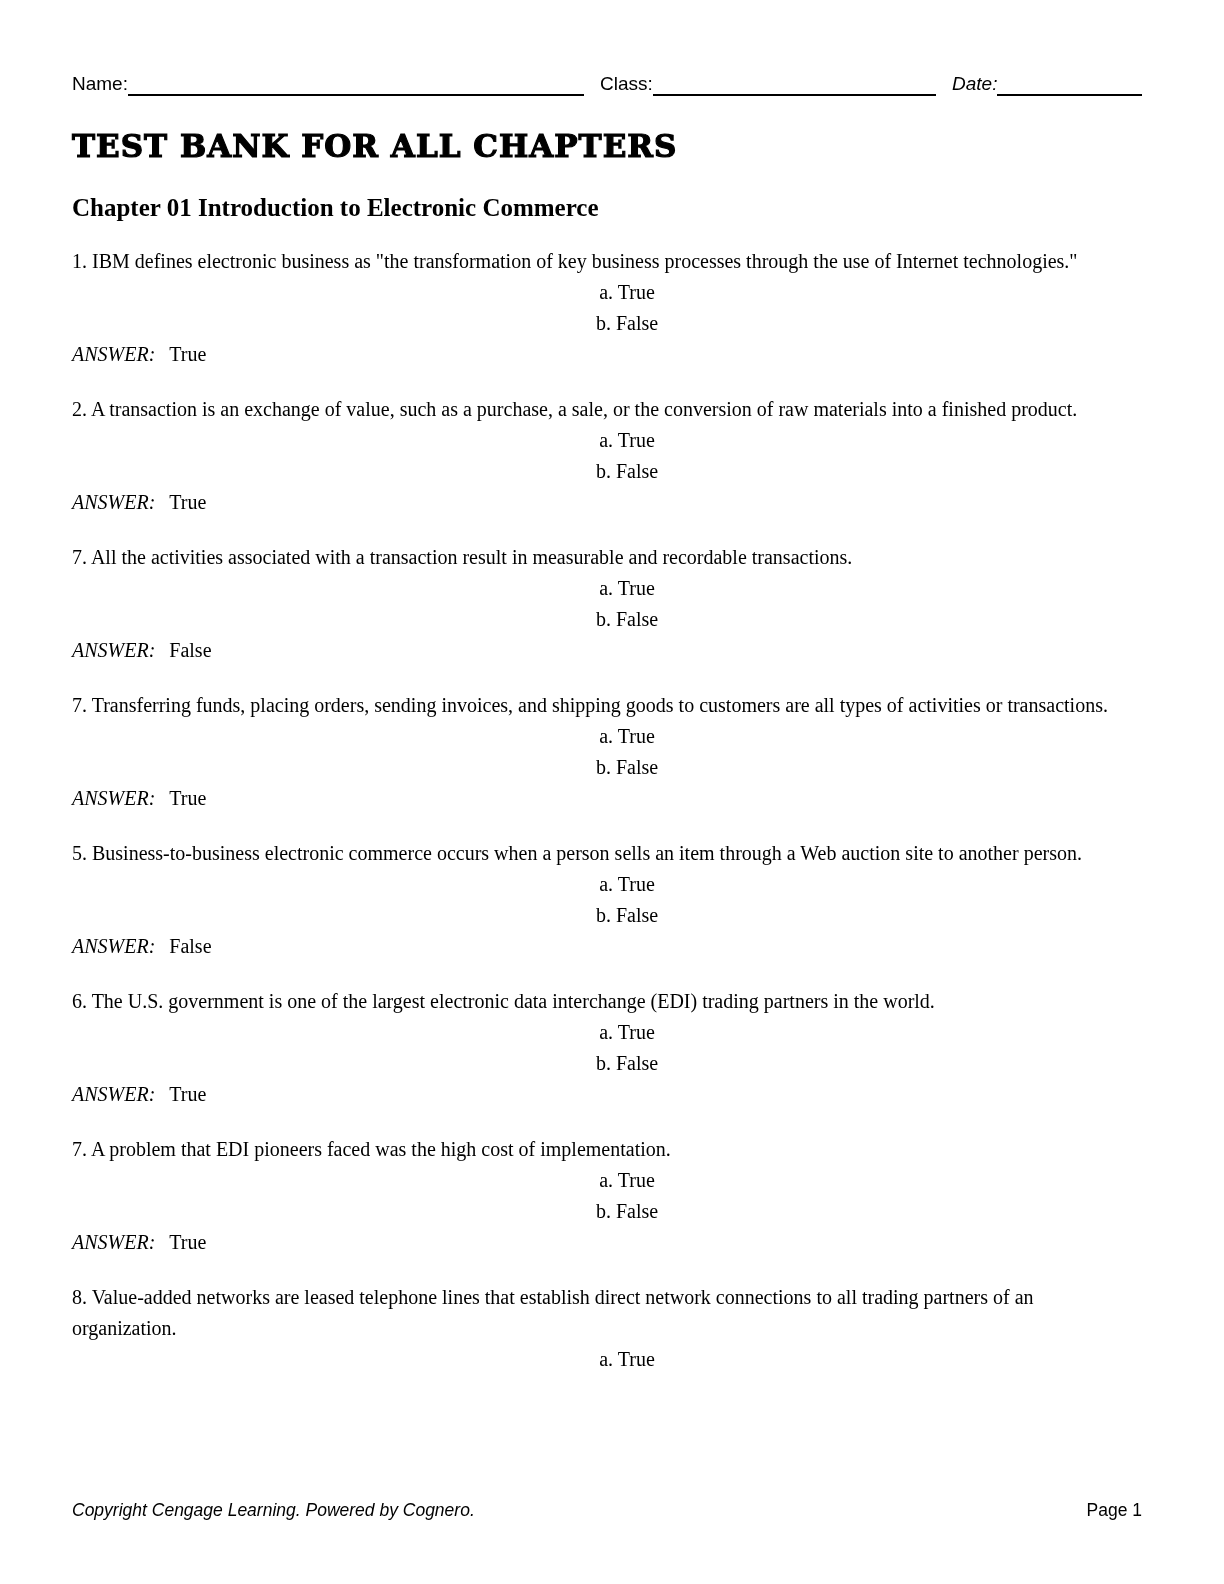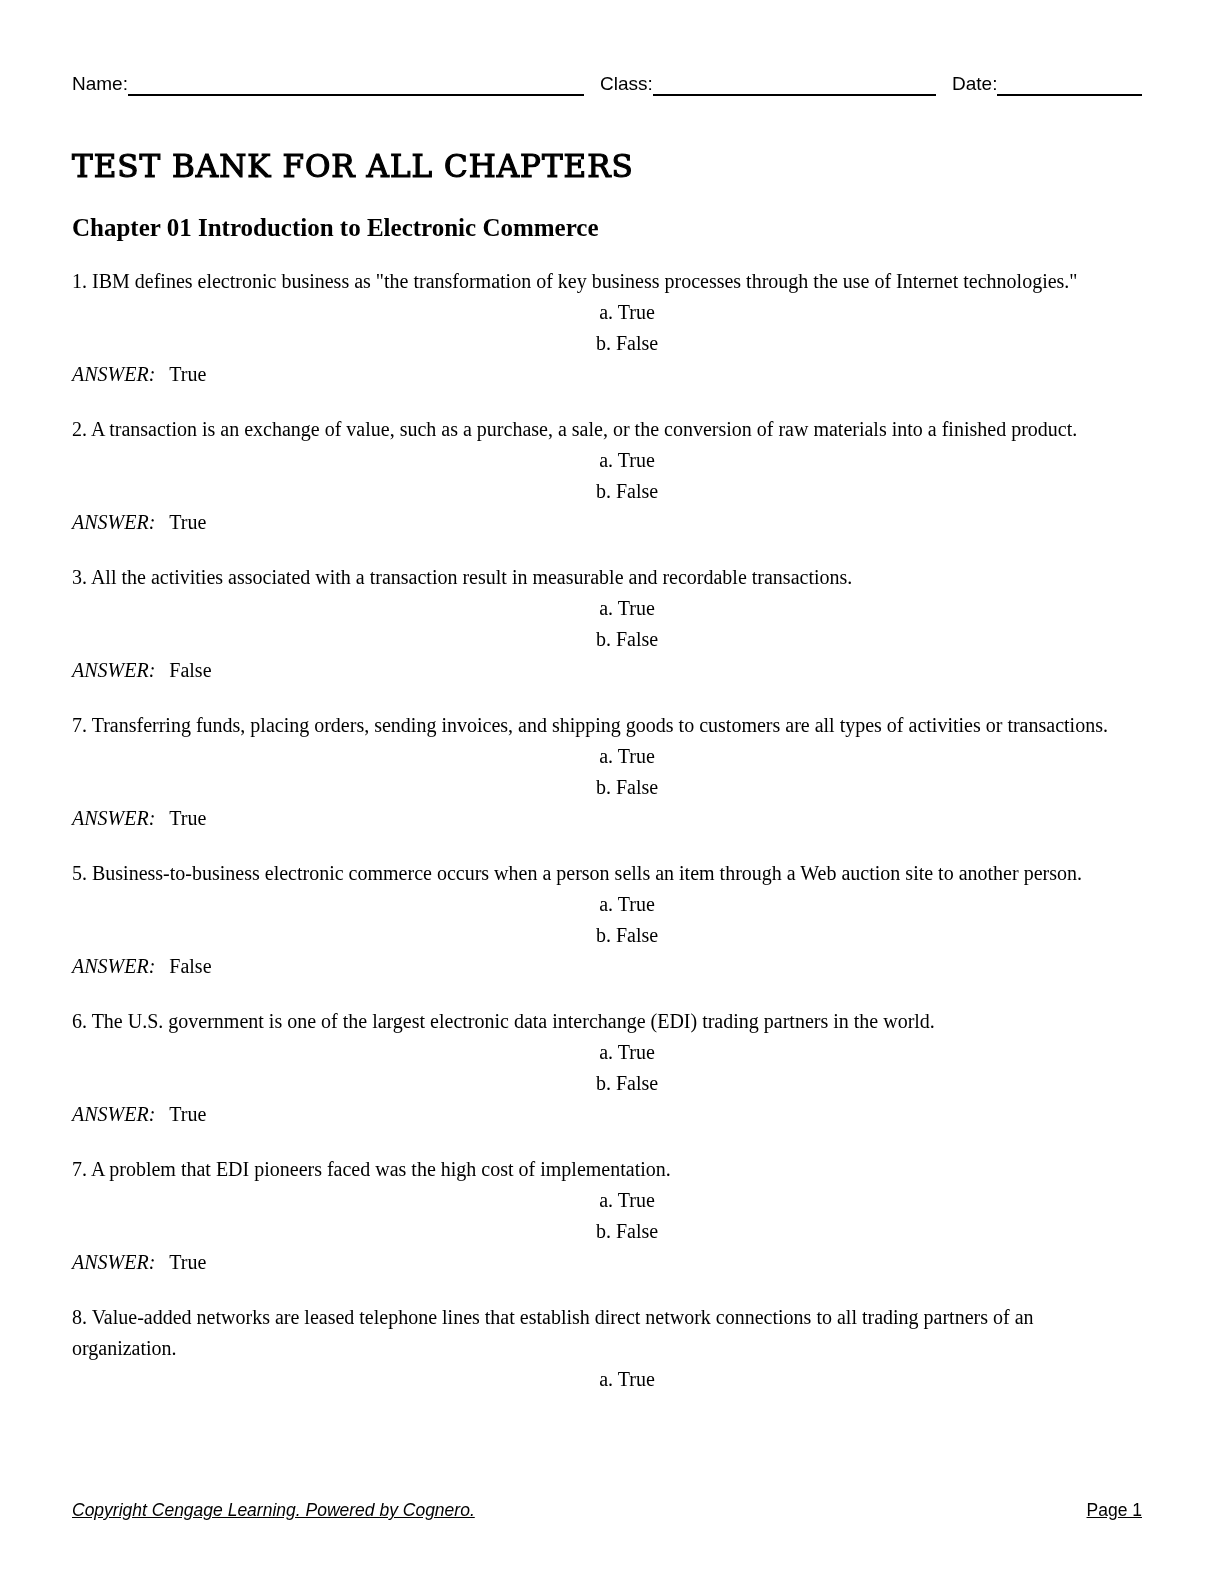--- a/index.html
+++ b/index.html
@@ -28,27 +28,27 @@
   }
   .field { display: flex; align-items: flex-end; }
   .field .label { white-space: nowrap; padding-bottom: 1px; }
   .blank {
     border-bottom: 2px solid #000;
     height: 22px;
     flex: 1 1 auto;
   }
   .field-name  { flex: 0 0 512px; }
   .field-class { flex: 0 0 336px; }
-  .field-date  { flex: 1 1 auto; }
+  .field-date  { flex: 1 1 auto; font-style: italic; }
 
   
   .doc-title {
-    margin-top: 52px;
+    margin-top: 32px;
     font-family: "DejaVu Serif", serif;
-    font-weight: normal;
+    font-weight: bold;
     font-size: 31px;
     letter-spacing: 1px;
     -webkit-text-stroke: 1.2px #000;
   }
   .chapter-heading {
     margin-top: 30px;
     font-family: Liberation Serif, serif;
     font-weight: bold;
     font-size: 25px;
   }
@@ -70,21 +70,20 @@
   .footer {
     position: absolute;
     left: 72px;
     right: 82px;
     top: 1455px;
     display: flex;
     justify-content: space-between;
     align-items: baseline;
     font-family: "Liberation Sans", sans-serif;
     font-size: 17.5px;
-    text-decoration: underline;
   }
   .footer .copyright { font-style: italic; }
   .footer .page-num { font-style: normal; margin-top: 45px; }
 </style>
 </head>
 <body>
 
 <div class="page">
 
   <div class="header-fields">
@@ -123,21 +122,21 @@
     <div class="options">
           <div class="option">a. True</div>
           <div class="option">b. False</div>
         </div>
     <div class="answer-row">
       <span class="answer-label">ANSWER:</span><span class="answer-value">True</span>
     </div>
   </div>
 
   <div class="question">
-    <div class="question-text">3. All the activities associated with a transaction result in measurable and recordable transactions.</div>
+    <div class="question-text">7. All the activities associated with a transaction result in measurable and recordable transactions.</div>
     <div class="options">
           <div class="option">a. True</div>
           <div class="option">b. False</div>
         </div>
     <div class="answer-row">
       <span class="answer-label">ANSWER:</span><span class="answer-value">False</span>
     </div>
   </div>
 
   <div class="question">

